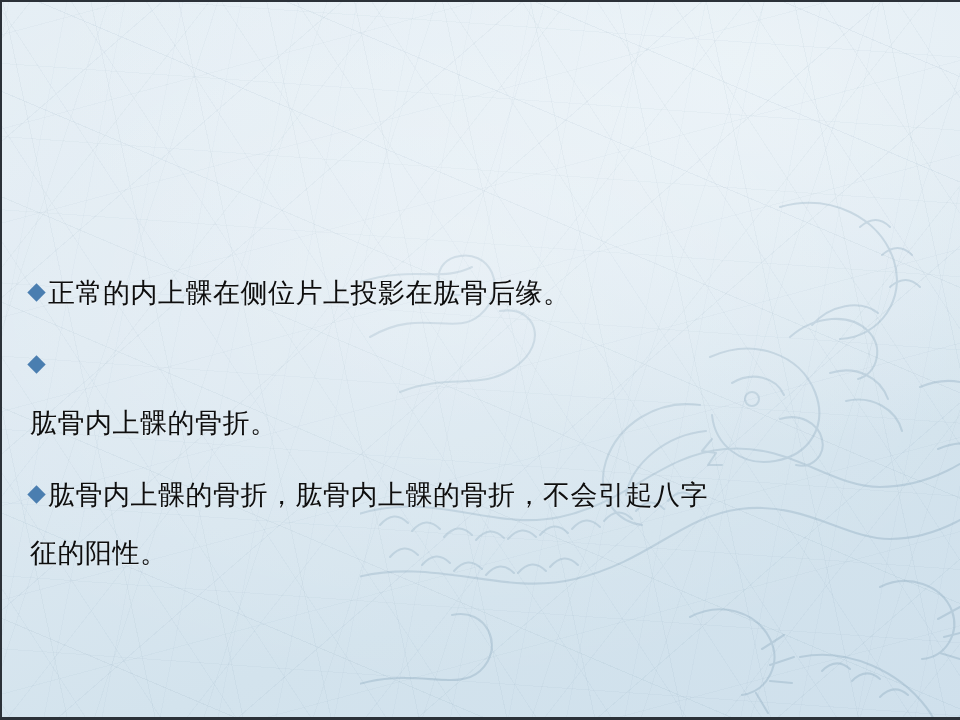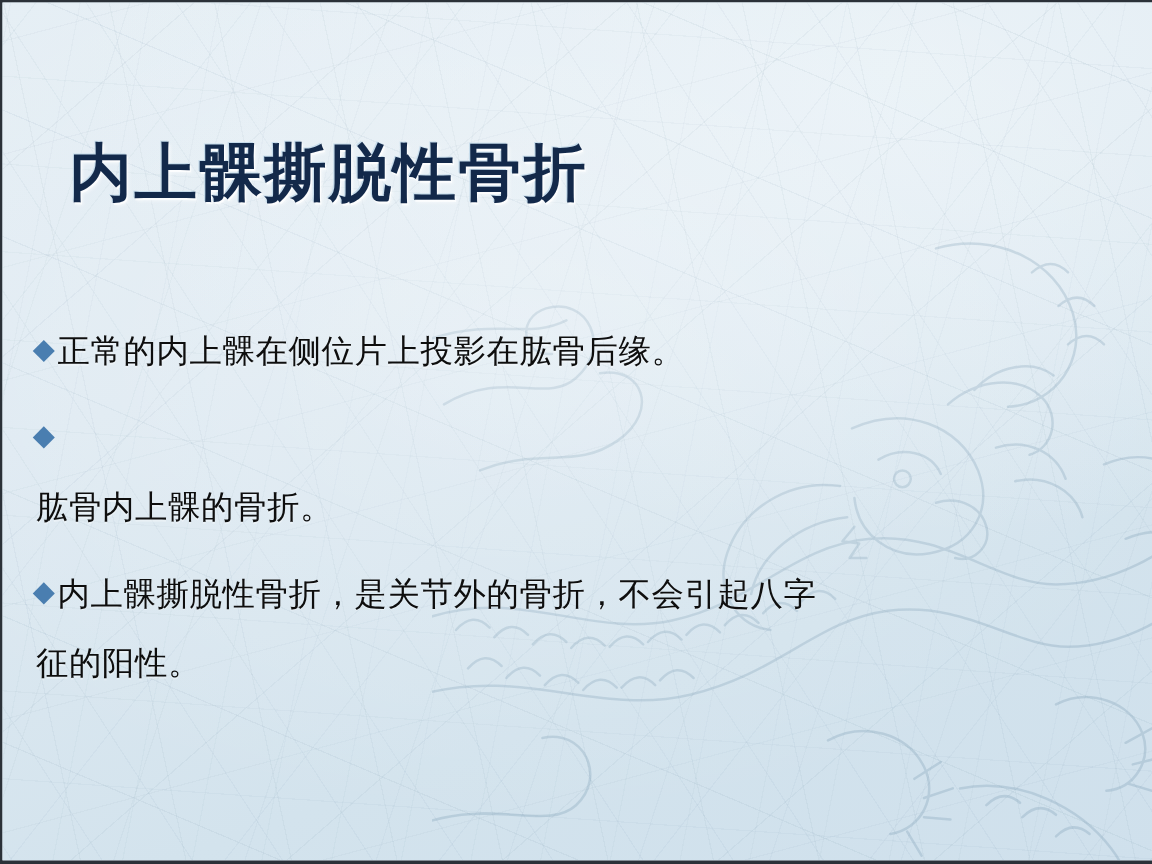--- a/index.html
+++ b/index.html
@@ -190,32 +190,31 @@
       <path d="M-10 500 C50 478 96 506 120 484 C146 460 126 420 92 428"></path>
       <path d="M20 548 C78 530 120 556 150 534"></path>
 
       <path d="M560 200 C598 184 634 202 640 232"></path>
       <path d="M578 262 C612 248 638 262 640 286"></path>
     </g>
   </svg>
 
   <div class="vignette"></div>
 
-  <div id="title">内上髁撕脱性骨折</div>
 
   <div id="body">
 
     <div class="bullet-block">
       <span class="para-line first"><span class="diamond"></span><span>正常的内上髁在侧位片上投影在肱骨后缘。</span></span>
     </div>
 
     <div class="bullet-block">
       <span class="para-line first"><span class="diamond"></span></span>
       <span class="para-line">肱骨内上髁的骨折。</span>
     </div>
 
     <div class="bullet-block">
-      <span class="para-line first"><span class="diamond"></span><span>内上髁撕脱性骨折，是关节外的骨折，不会引起八字</span></span>
+      <span class="para-line first"><span class="diamond"></span><span>肱骨内上髁的骨折，肱骨内上髁的骨折，不会引起八字</span></span>
       <span class="para-line">征的阳性。</span>
     </div>
 
   </div>
 </div>
 
 </body></html>

